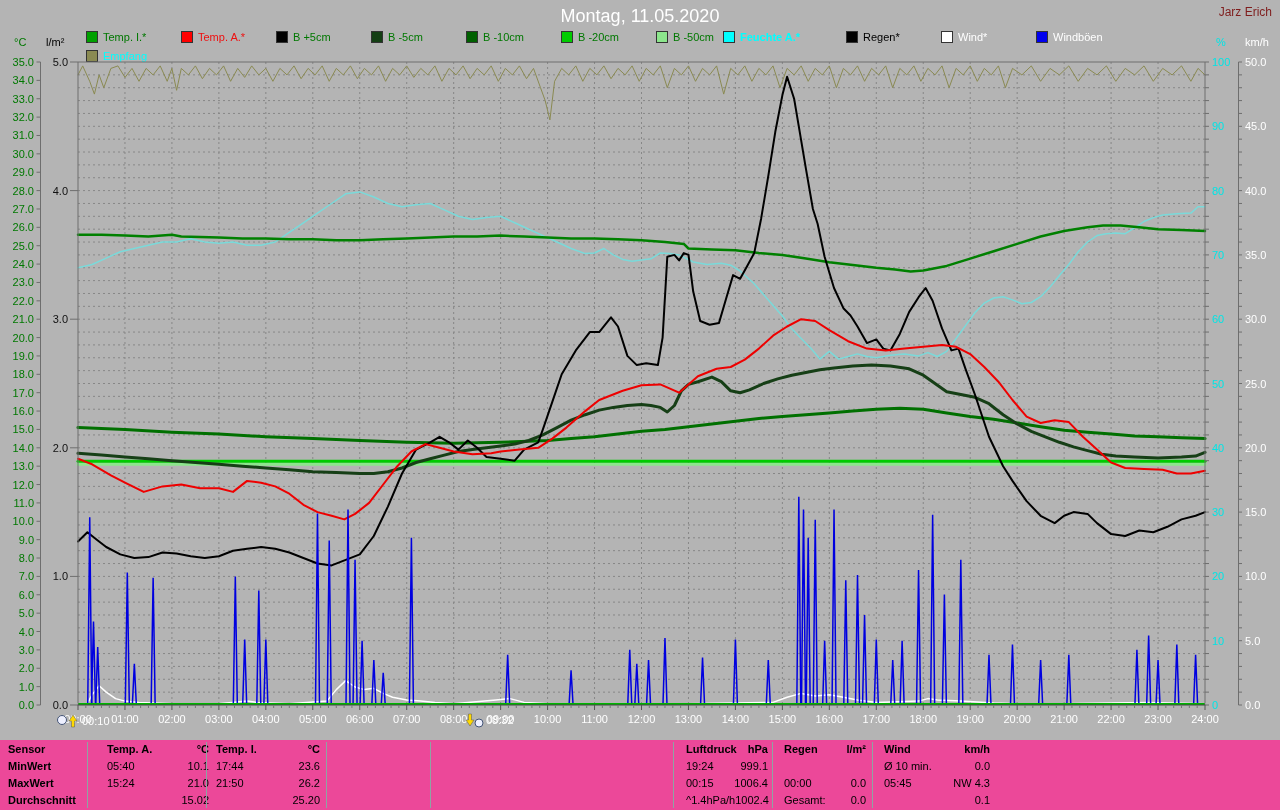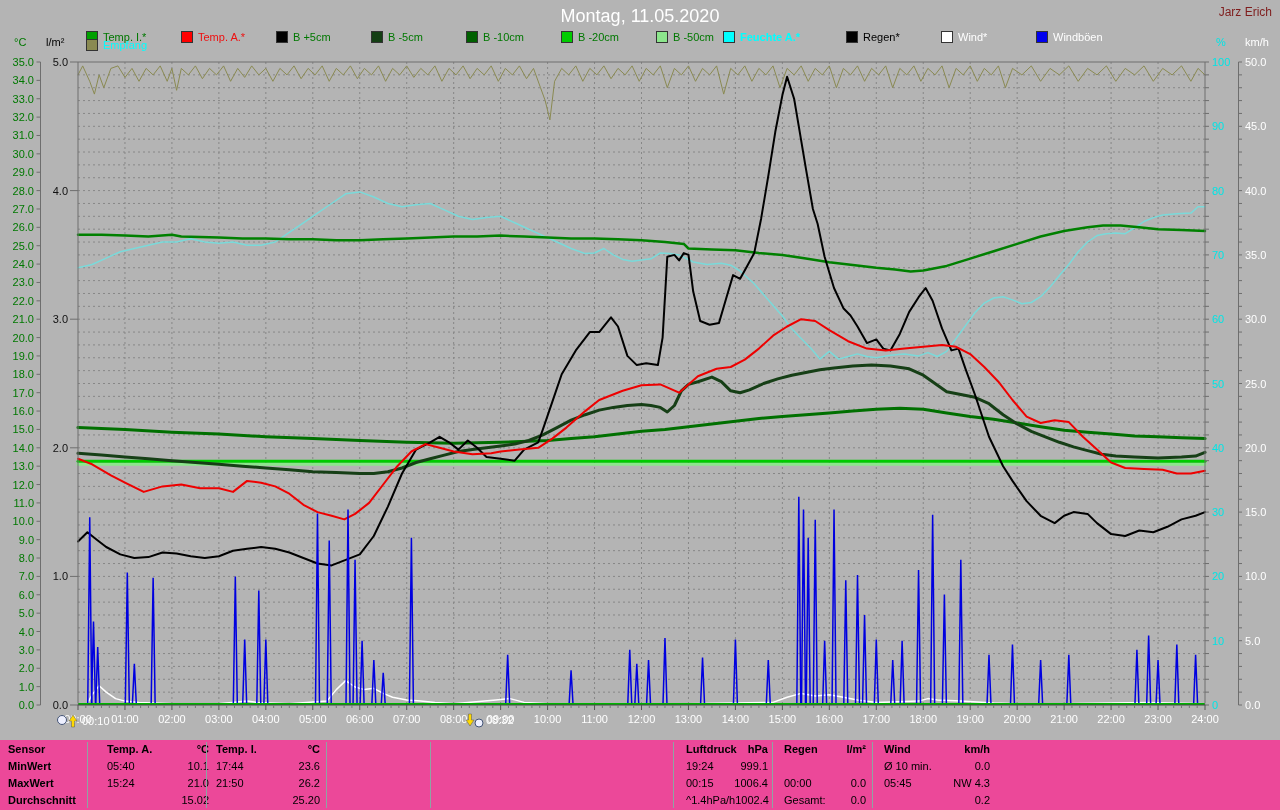--- a/index.html
+++ b/index.html
@@ -68,21 +68,21 @@
         <span>Regen*</span>
       </div>
       <div class="legend-item" style="left: 941px; top: 31px; color: rgb(255, 255, 255);">
         <span class="sw" style="background: rgb(255, 255, 255);"></span>
         <span>Wind*</span>
       </div>
       <div class="legend-item" style="left: 1036px; top: 31px; color: rgb(255, 255, 255);">
         <span class="sw" style="background: rgb(0, 0, 238);"></span>
         <span>Windböen</span>
       </div>
-      <div class="legend-item" style="left: 86px; top: 39px; color: rgb(0, 255, 255);">
+      <div class="legend-item" style="left: 86px; top: 50px; color: rgb(0, 255, 255);">
         <span class="sw" style="background: rgb(138, 138, 82);"></span>
         <span>Empfang</span>
       </div>
     </div>
 
   <svg id="plot" width="1280" height="740">
     <g id="gen">
         <g>
           <line x1="78" x2="1205" y1="692.14" y2="692.14" stroke="#878787" stroke-width="1" stroke-dasharray="2 3"></line>
           <line x1="78" x2="1205" y1="679.28" y2="679.28" stroke="#878787" stroke-width="1" stroke-dasharray="2 3"></line>
@@ -718,21 +718,21 @@
         <div class="srow">
           <span>Ø 10 min.</span>
           <span>0.0</span>
         </div>
         <div class="srow">
           <span>05:45</span>
           <span>NW 4.3</span>
         </div>
         <div class="srow">
           <span></span>
-          <span>0.2</span>
+          <span>0.1</span>
         </div>
       </div>
       <div class="ssep" style="left: 87px;"></div>
       <div class="ssep" style="left: 206px;"></div>
       <div class="ssep" style="left: 326px;"></div>
       <div class="ssep" style="left: 430px;"></div>
       <div class="ssep" style="left: 673px;"></div>
       <div class="ssep" style="left: 772px;"></div>
       <div class="ssep" style="left: 872px;"></div>
     </div>

